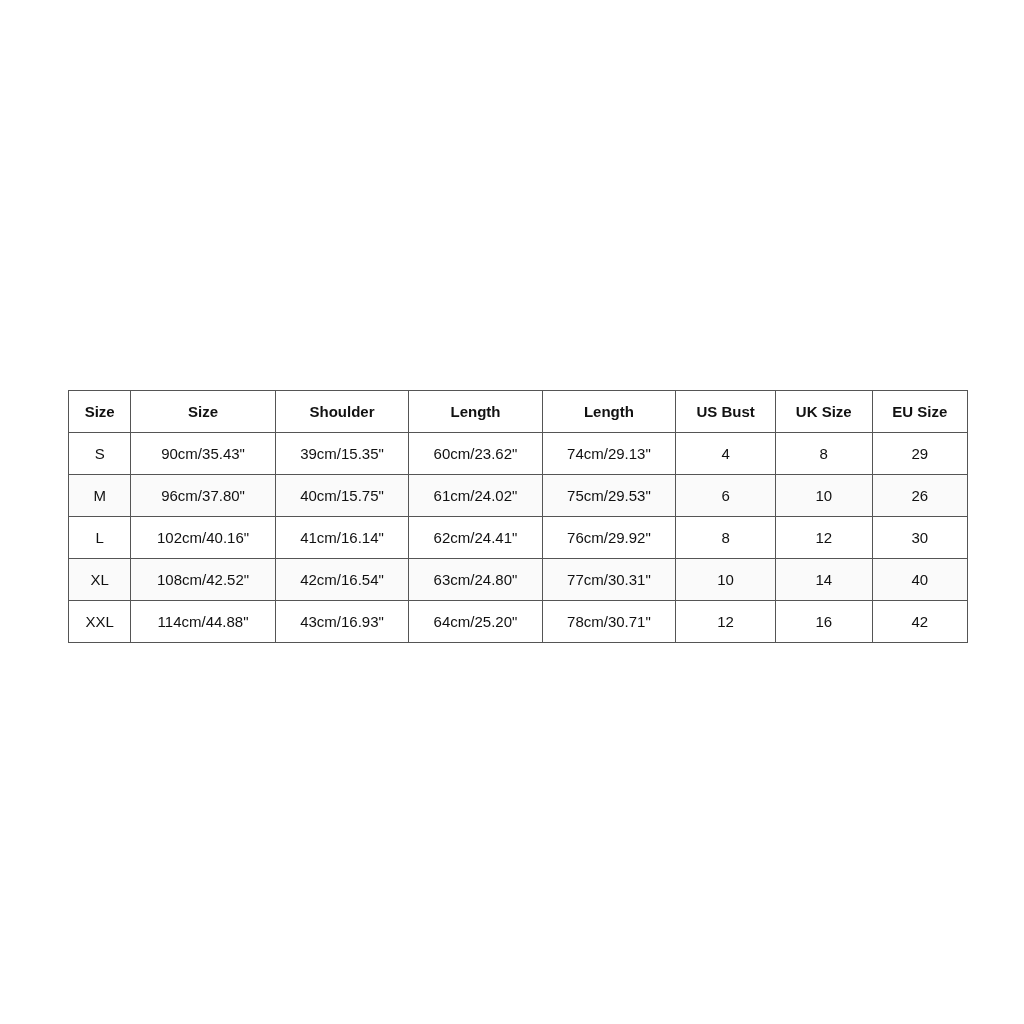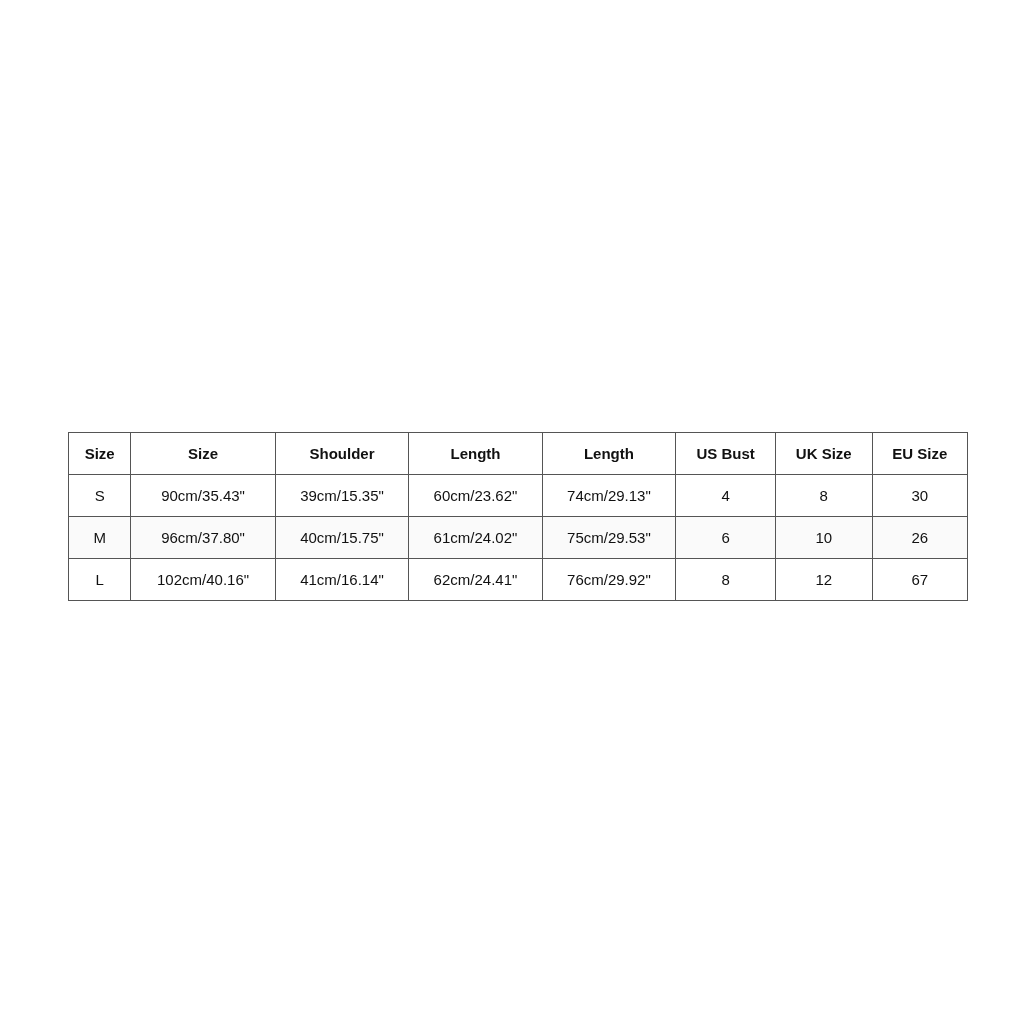--- a/index.html
+++ b/index.html
@@ -68,37 +68,57 @@
     </thead>
     <tbody id="table-body">
     <tr>
           <td>S</td>
           <td>90cm/35.43"</td>
           <td>39cm/15.35"</td>
           <td>60cm/23.62"</td>
           <td>74cm/29.13"</td>
           <td>4</td>
           <td>8</td>
-          <td>30</td>
+          <td>29</td>
         </tr>
         <tr>
           <td>M</td>
           <td>96cm/37.80"</td>
           <td>40cm/15.75"</td>
           <td>61cm/24.02"</td>
           <td>75cm/29.53"</td>
           <td>6</td>
           <td>10</td>
           <td>26</td>
         </tr>
         <tr>
           <td>L</td>
           <td>102cm/40.16"</td>
           <td>41cm/16.14"</td>
           <td>62cm/24.41"</td>
           <td>76cm/29.92"</td>
           <td>8</td>
           <td>12</td>
-          <td>67</td>
+          <td>30</td>
+        </tr>
+        <tr>
+          <td>XL</td>
+          <td>108cm/42.52"</td>
+          <td>42cm/16.54"</td>
+          <td>63cm/24.80"</td>
+          <td>77cm/30.31"</td>
+          <td>10</td>
+          <td>14</td>
+          <td>40</td>
+        </tr>
+        <tr>
+          <td>XXL</td>
+          <td>114cm/44.88"</td>
+          <td>43cm/16.93"</td>
+          <td>64cm/25.20"</td>
+          <td>78cm/30.71"</td>
+          <td>12</td>
+          <td>16</td>
+          <td>42</td>
         </tr>
       </tbody>
   </table>
 </div>
 
 </body></html>

